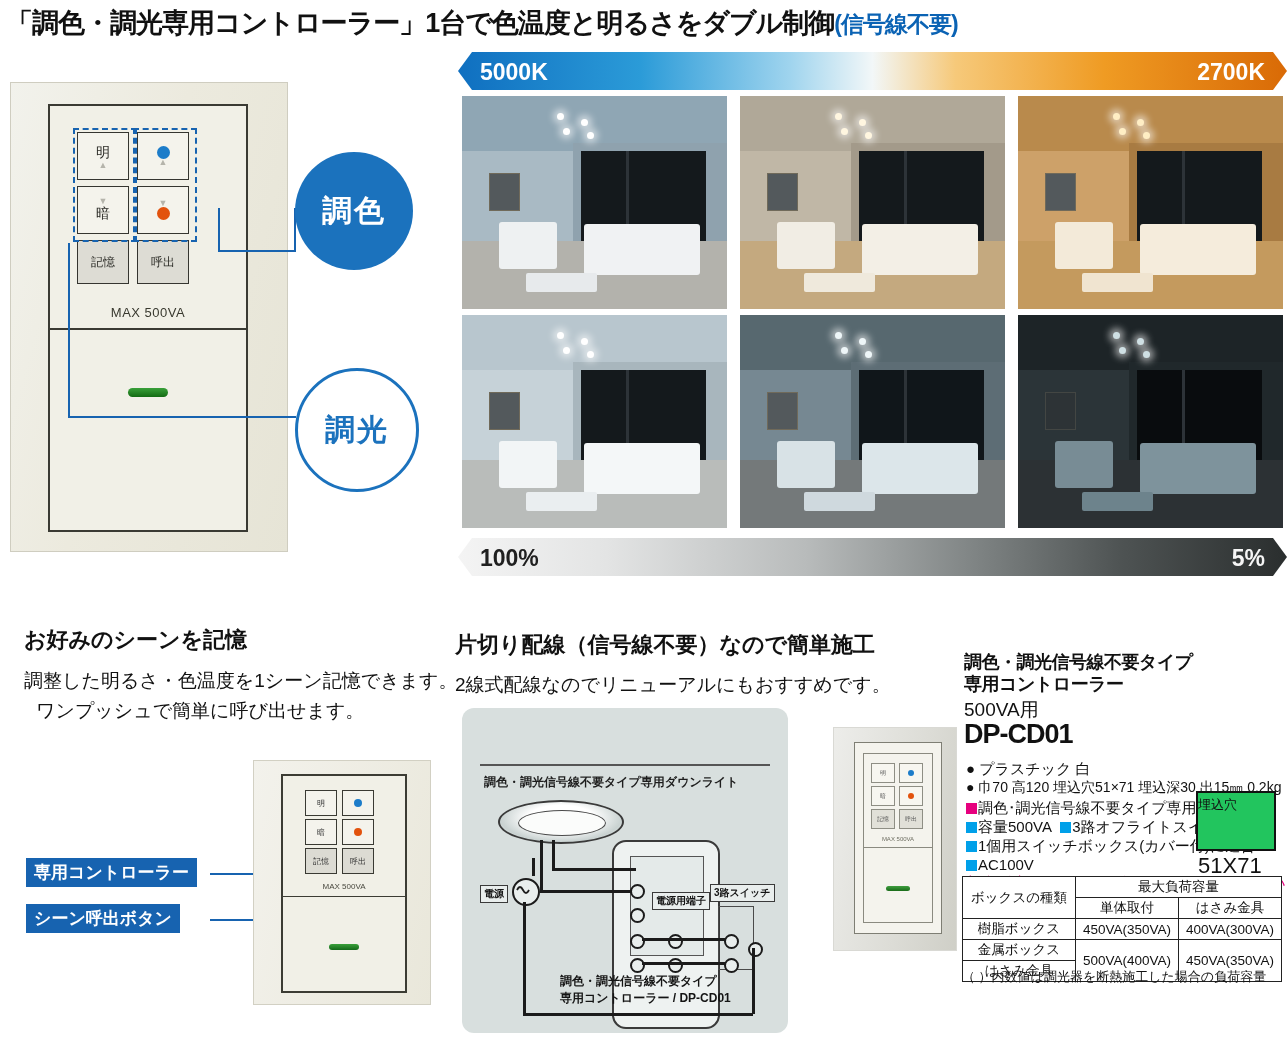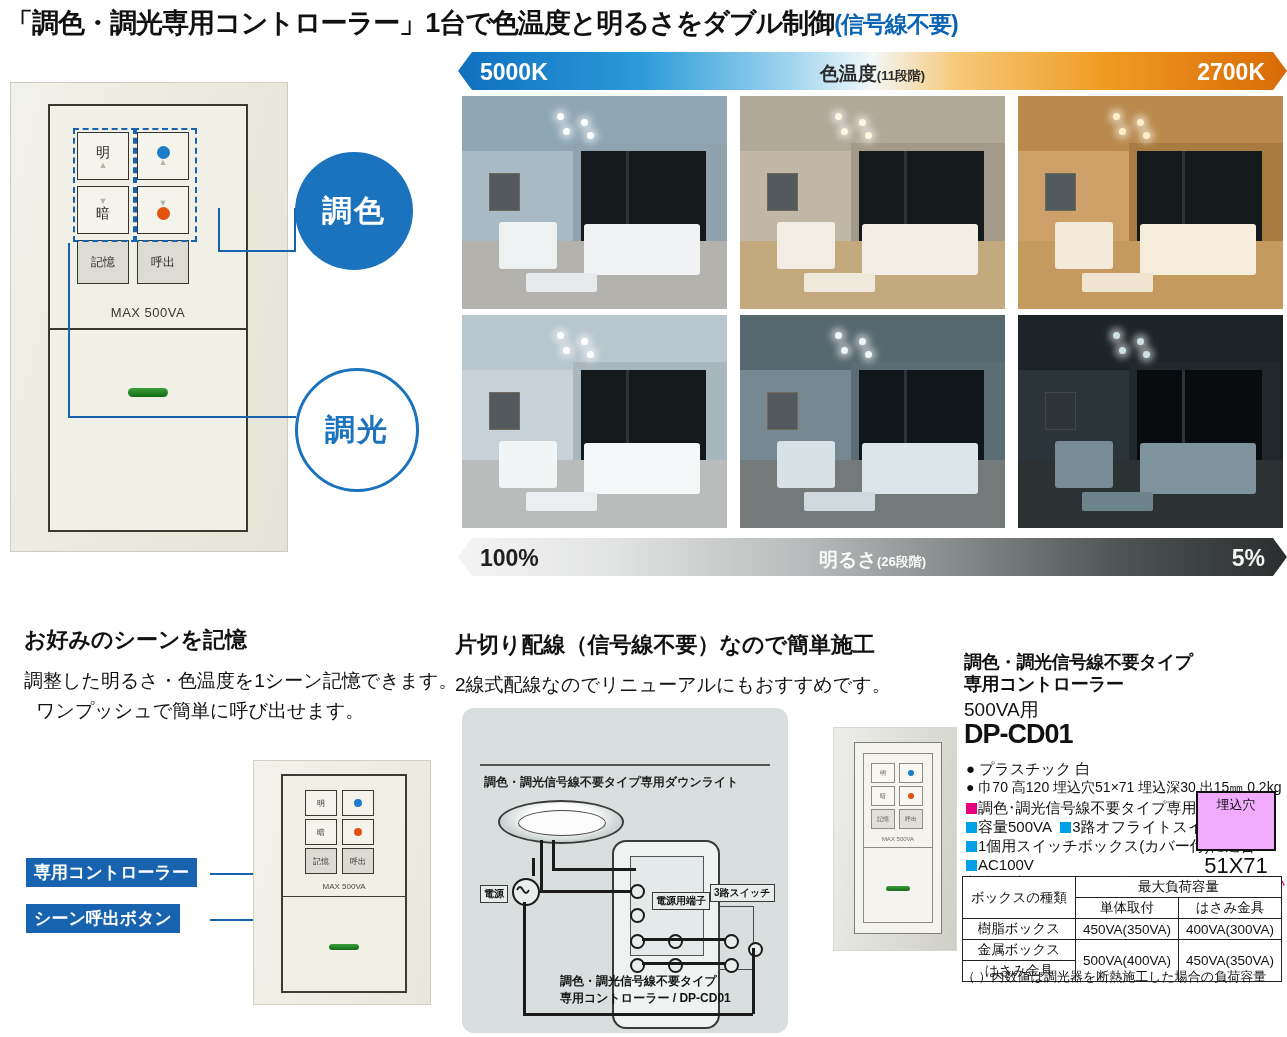--- a/index.html
+++ b/index.html
@@ -205,22 +205,21 @@
   #b2{left:966px;top:779px;font-size:14px;}
   .sq{display:inline-block;width:11px;height:11px;vertical-align:-1px;margin-right:1px;}
   .sq.pink{background:#e6007e;}
   .sq.cyan{background:#00a0e9;}
   #b3{left:966px;top:799px;font-size:15px;white-space:nowrap;}
   #b4{left:966px;top:818px;font-size:15px;white-space:nowrap;}
   #b5{left:966px;top:837px;font-size:15px;white-space:nowrap;}
   #b6{left:966px;top:856px;font-size:15px;white-space:nowrap;}
   #note{left:962px;top:874px;font-size:15px;color:#e6007e;white-space:nowrap;}
   #hole-box{
-    left:1196px;top:791px;width:76px;height:56px;border:2px solid #111;background:#f0abfc;
-    text-align:center;
+    left:1196px;top:791px;width:76px;height:56px;border:2px solid #111;background:#22c55e;
   }
   #hole-lbl{font-size:13px;margin-top:3px;}
   #hole-val{font-size:22px;line-height:24px;margin-top:40px;}
 
   
   #spec-table{left:962px;top:876px;width:320px;border-collapse:collapse;padding-left:15px;}
   #spec-table td,#spec-table th{
     border:1.3px solid #222;font-size:13.5px;text-align:center;padding:1px 2px;font-weight:normal;
     background:#fff;color:#111;
   }
@@ -268,21 +267,20 @@
 <div class="lead abs" style="left:68px;top:416px;width:228px;height:2px;"></div>
 <div class="lead abs" style="left:218px;top:208px;width:2px;height:44px;"></div>
 <div class="lead abs" style="left:218px;top:250px;width:78px;height:2px;"></div>
 <div class="lead abs" style="left:294px;top:208px;width:2px;height:44px;"></div>
 
 <div class="abs callout-circle" id="circle-color">調色</div>
 <div class="abs callout-circle" id="circle-dim">調光</div>
 
 <div class="abs" id="ct-bar">
   <span class="abs" id="ct-left">5000K</span>
-  <span class="abs" id="ct-mid"><span>色温度</span><span class="sm">(11段階)</span></span>
   <span class="abs" id="ct-right">2700K</span>
 </div>
 
 <div class="abs" id="photo-grid">
   <div class="room">
     <div class="ceiling" style="background:#8fa6b4"></div>
       <div class="wallL" style="background:#a9bac4"></div>
     <div class="wallR" style="background:#8fa2ae"></div>
       <div class="window"></div>
     <div class="winmull" style="left:62%"></div>
@@ -373,21 +371,20 @@
     <div class="table" style="background:#6d838c"></div>
     <div class="spot" style="left:36%;top:8%;background:#cfe0e4"></div>
       <div class="spot" style="left:45%;top:11%;background:#cfe0e4"></div>
     <div class="spot" style="left:38%;top:15%;background:#cfe0e4"></div>
       <div class="spot" style="left:47%;top:17%;background:#cfe0e4"></div>
   </div>
 </div>
 
 <div class="abs" id="br-bar">
   <span class="abs" id="br-left">100%</span>
-  <span class="abs" id="br-mid"><span>明るさ</span><span class="sm">(26段階)</span></span>
   <span class="abs" id="br-right">5%</span>
 </div>
 
 <div class="abs" id="sec1-title">お好みのシーンを記憶</div>
 <div class="abs" id="sec1-l1">調整した明るさ・色温度を1シーン記憶できます。</div>
 <div class="abs" id="sec1-l2">ワンプッシュで簡単に呼び出せます。</div>
 
 <div class="abs tag-blue" id="tag-memory">専用コントローラー</div>
 <div class="abs tag-blue" id="tag-recall">シーン呼出ボタン</div>
 <div class="lead abs" style="left:210px;top:873px;width:83px;height:2px;"></div>

